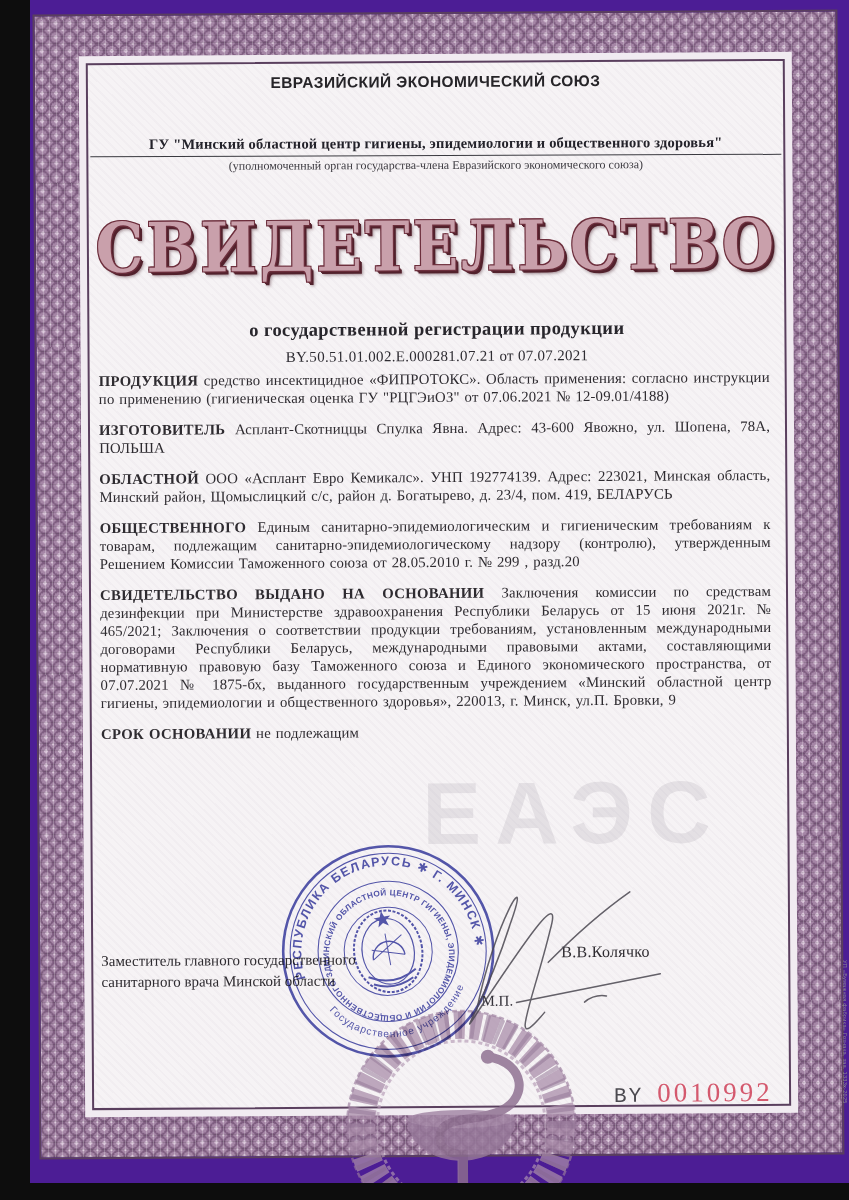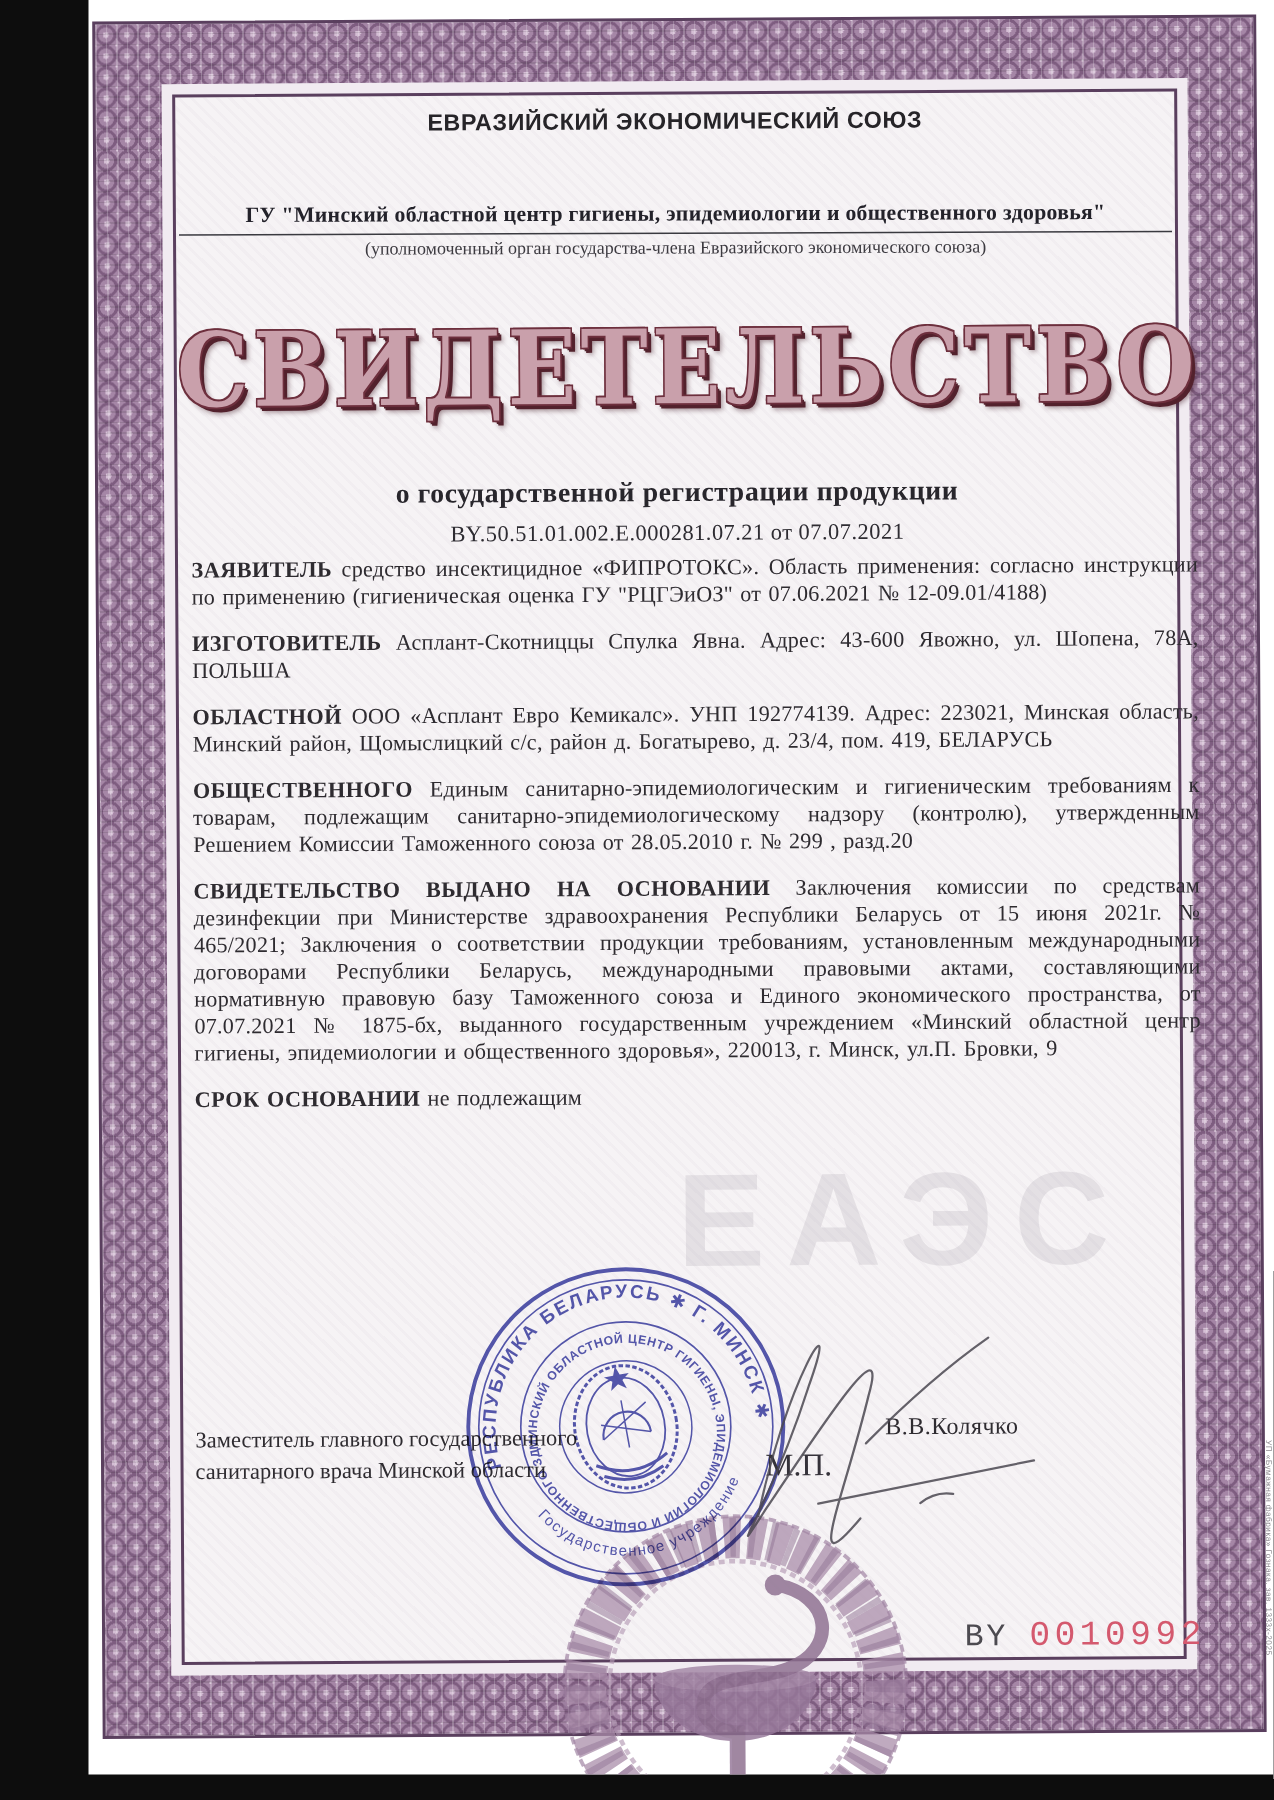--- a/index.html
+++ b/index.html
@@ -3,21 +3,21 @@
 <meta charset="utf-8">
 <style>
   html,body{margin:0;padding:0;}
   body{
     width:849px;height:1200px;position:relative;overflow:hidden;
     background:#0d0d0d;
     font-family:"Liberation Serif","DejaVu Serif",serif;
   }
   .scan{
     position:absolute;left:30px;top:0;right:0;bottom:17px;
-    background:#ffffff;overflow:hidden;margin-left:29px;
+    background:#4c1d95;overflow:hidden;
   }
   .cert{position:absolute;inset:0;transform:rotate(-0.35deg);}
   
   .frame{
     position:absolute;left:6px;top:12px;right:8px;bottom:26px;
     box-sizing:border-box;
     border:2px solid #5a3f5e;
     padding:40px 44px;
     background:
       repeating-linear-gradient(90deg, rgba(255,255,255,.22) 0 1px, rgba(0,0,0,0) 1px 7px),
@@ -77,33 +77,33 @@
   }
   .sigtitle{
     position:absolute;left:8px;top:886px;width:330px;
     font-size:15px;line-height:21px;color:#2e2b30;
   }
   .signame{
     position:absolute;left:468px;top:881px;
     font-size:16px;color:#2e2b30;letter-spacing:.3px;
   }
   .mp{
-    position:absolute;left:388px;top:902px;
-    font-size:21px;color:#35323a;z-index:6;
+    position:absolute;left:388px;top:930px;
+    font-size:15px;color:#35323a;z-index:6;
   }
   .stamp{position:absolute;left:182px;top:775px;z-index:5;opacity:.88;mix-blend-mode:multiply;transform:rotate(-10deg);}
   .sigscribble{position:absolute;left:305px;top:790px;z-index:6;}
   .serial{position:absolute;left:520px;top:1016px;z-index:4;white-space:nowrap;}
   .serial .pfx{
     font-family:Liberation Mono, monospace;
     font-size:21px;color:#4c4a50;letter-spacing:2px;font-weight:500;
   }
   .serial .num{
-    font-family:Liberation Mono, monospace;
-    font-size:23px;color:#d4596e;letter-spacing:3px;margin-left:14px;
+    font-family:Liberation Serif, serif;
+    font-size:27px;color:#d4596e;letter-spacing:3px;margin-left:14px;
   }
   .medallion{position:absolute;left:303px;top:1003px;z-index:2;opacity:.92;}
   .print-note{
     position:absolute;right:1px;top:960px;
     writing-mode:vertical-rl;font-size:5.5px;color:#908c92;
     font-family:"Liberation Sans","DejaVu Sans",sans-serif;letter-spacing:.3px;
   }
 </style>
 </head>
 <body>
@@ -122,21 +122,21 @@
             <span class="orgnote">(уполномоченный орган государства-члена Евразийского экономического союза)</span>
           </div>
 
           <div class="titleblock">
             <span class="cert-title">СВИДЕТЕЛЬСТВО</span>
           </div>
           <div class="subtitle">о государственной регистрации продукции</div>
           <div class="certnum">BY.50.51.01.002.Е.000281.07.21 от 07.07.2021</div>
 
           <div class="bodytext">
-            <p><b>ЗАЯВИТЕЛЬ</b> <span>средство инсектицидное «ФИПРОТОКС». Область применения: согласно инструкции по применению (гигиеническая оценка ГУ "РЦГЭиОЗ" от 07.06.2021 № 12-09.01/4188)</span></p>
+            <p><b>ПРОДУКЦИЯ</b> <span>средство инсектицидное «ФИПРОТОКС». Область применения: согласно инструкции по применению (гигиеническая оценка ГУ "РЦГЭиОЗ" от 07.06.2021 № 12-09.01/4188)</span></p>
             <p><b>ИЗГОТОВИТЕЛЬ</b> <span>Асплант-Скотниццы Спулка Явна. Адрес: 43-600 Явожно, ул. Шопена, 78А, ПОЛЬША</span></p>
             <p><b>ОБЛАСТНОЙ</b> <span>ООО «Асплант Евро Кемикалс». УНП 192774139. Адрес: 223021, Минская область, Минский район, Щомыслицкий с/с, район д. Богатырево, д. 23/4, пом. 419, БЕЛАРУСЬ</span></p>
             <p><b>ОБЩЕСТВЕННОГО</b> <span>Единым санитарно-эпидемиологическим и гигиеническим требованиям к товарам, подлежащим санитарно-эпидемиологическому надзору (контролю), утвержденным Решением Комиссии Таможенного союза от 28.05.2010 г. № 299 , разд.20</span></p>
             <p><b>СВИДЕТЕЛЬСТВО ВЫДАНО НА ОСНОВАНИИ</b> <span>Заключения комиссии по средствам дезинфекции при Министерстве здравоохранения Республики Беларусь от 15 июня 2021г. № 465/2021; Заключения о соответствии продукции требованиям, установленным международными договорами Республики Беларусь, международными правовыми актами, составляющими нормативную правовую базу Таможенного союза и Единого экономического пространства, от 07.07.2021 № 1875-бх, выданного государственным учреждением «Минский областной центр гигиены, эпидемиологии и общественного здоровья», 220013, г. Минск, ул.П. Бровки, 9</span></p>
             <p class="last"><b>СРОК ОСНОВАНИИ</b> <span>не подлежащим</span></p>
           </div>
 
           <div class="watermark">ЕАЭС</div>
 
           <div class="sigtitle">Заместитель главного государственного санитарного врача Минской области</div>

